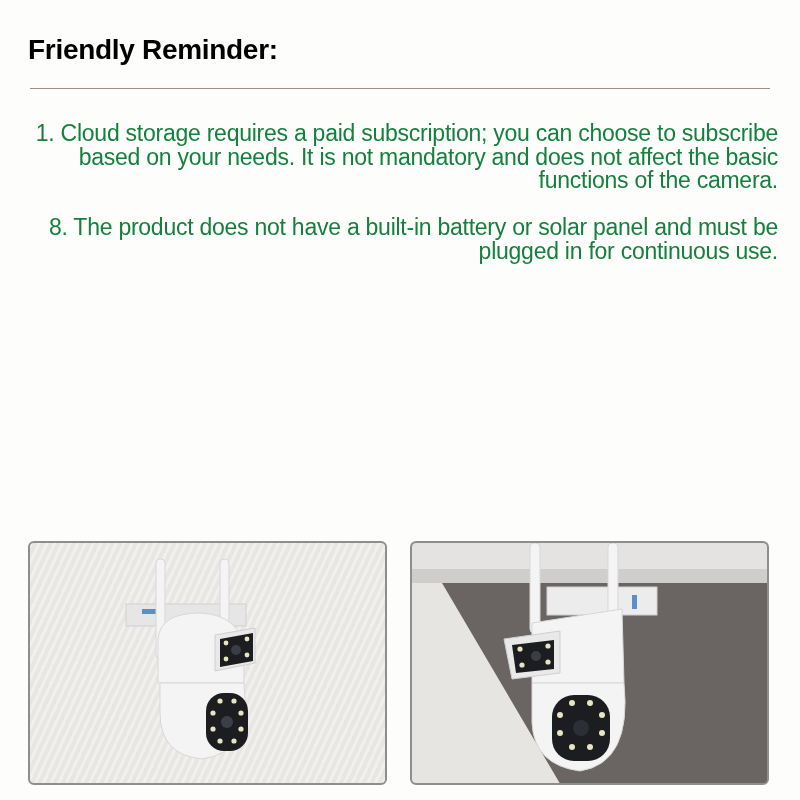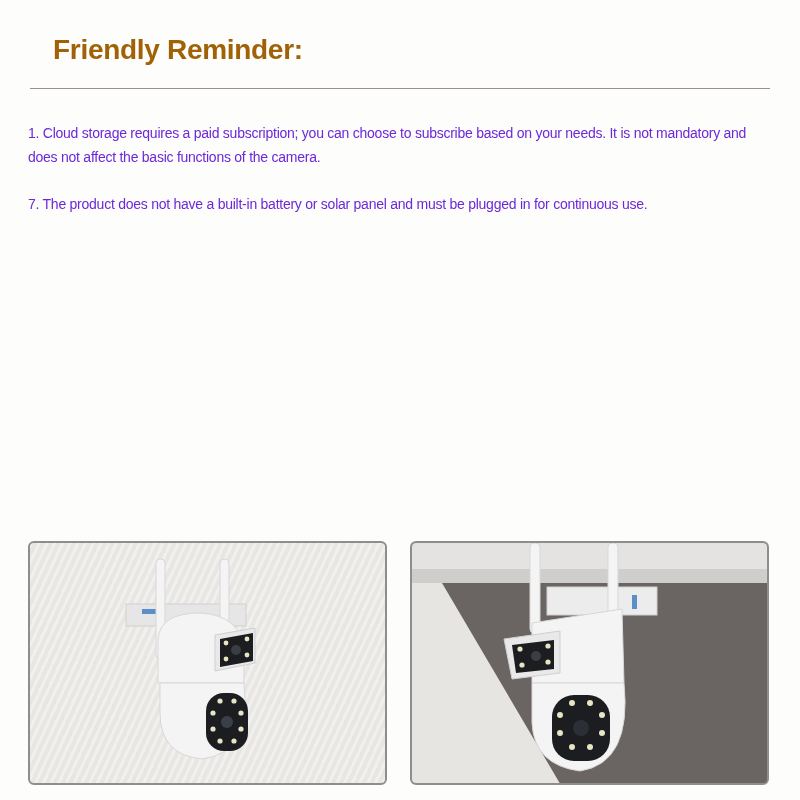--- a/index.html
+++ b/index.html
@@ -1,37 +1,37 @@
 <!DOCTYPE html>
 <html><head>
 <meta charset="utf-8">
 <style>
   html, body { margin:0; padding:0; }
   body { width:800px; height:800px; background:#fdfdfc; position:relative; overflow:hidden; font-family:"Liberation Sans", sans-serif; }
-  .title { position:absolute; left:28px; top:34px; font-family:"Liberation Sans", sans-serif; font-weight:bold; font-size:28px; color:#a16207; letter-spacing:-0.3px;margin-left:25px; }
+  .title { position:absolute; left:28px; top:34px; font-family:"Liberation Sans", sans-serif; font-weight:bold; font-size:28px; color:#000000; letter-spacing:-0.3px; }
   .rule { position:absolute; left:30px; top:88px; width:740px; height:1px; background:#9c8e88; }
   .items { position:absolute; left:28px; top:122px; width:750px; }
-  .item { font-size:14px; line-height:23.5px; color:#6d28d9; margin:0 0 23.5px 0; letter-spacing:-0.25px; }
+  .item { font-size:23px; line-height:23.5px; color:#15803d; margin:0 0 23.5px 0; letter-spacing:-0.25px;text-align:right; }
   .photo { position:absolute; top:541px; height:244px; border:2px solid #8e8e8e; border-radius:6px; overflow:hidden; box-sizing:border-box; }
   .photo-left { left:28px; width:359px; background:#ecebe8; }
   .photo-right { left:410px; width:359px; background:#6a6463; }
   .wall-tex { position:absolute; inset:0; background:repeating-linear-gradient(115deg, rgba(255,255,255,0.25) 0 3px, rgba(0,0,0,0.02) 3px 7px); }
   .cam-white { fill:#f4f4f4; stroke:#d7d7d7; stroke-width:1; }
   .cam-dark { fill:#1c1d20; }
   .led { fill:#e8e4c4; }
 </style>
 </head>
 <body>
 
 <div class="title">Friendly Reminder:</div>
 <div class="rule"></div>
 
 <div class="items">
   <p class="item">1. Cloud storage requires a paid subscription; you can choose to subscribe based on your needs. It is not mandatory and does not affect the basic functions of the camera.</p>
-  <p class="item">7. The product does not have a built-in battery or solar panel and must be plugged in for continuous use.</p>
+  <p class="item">8. The product does not have a built-in battery or solar panel and must be plugged in for continuous use.</p>
 </div>
 
 <div class="photo photo-left">
   <div class="wall-tex"></div>
   <svg width="359" height="244" viewBox="0 0 359 244" style="position:absolute;left:0;top:0">
 
     <rect x="96" y="61" width="120" height="22" fill="#e6e6e6" stroke="#cfcfcf"></rect>
     <rect x="112" y="66" width="14" height="5" fill="#5a8fc8"></rect>
 
     <rect x="126" y="16" width="9" height="100" rx="4" class="cam-white"></rect>

